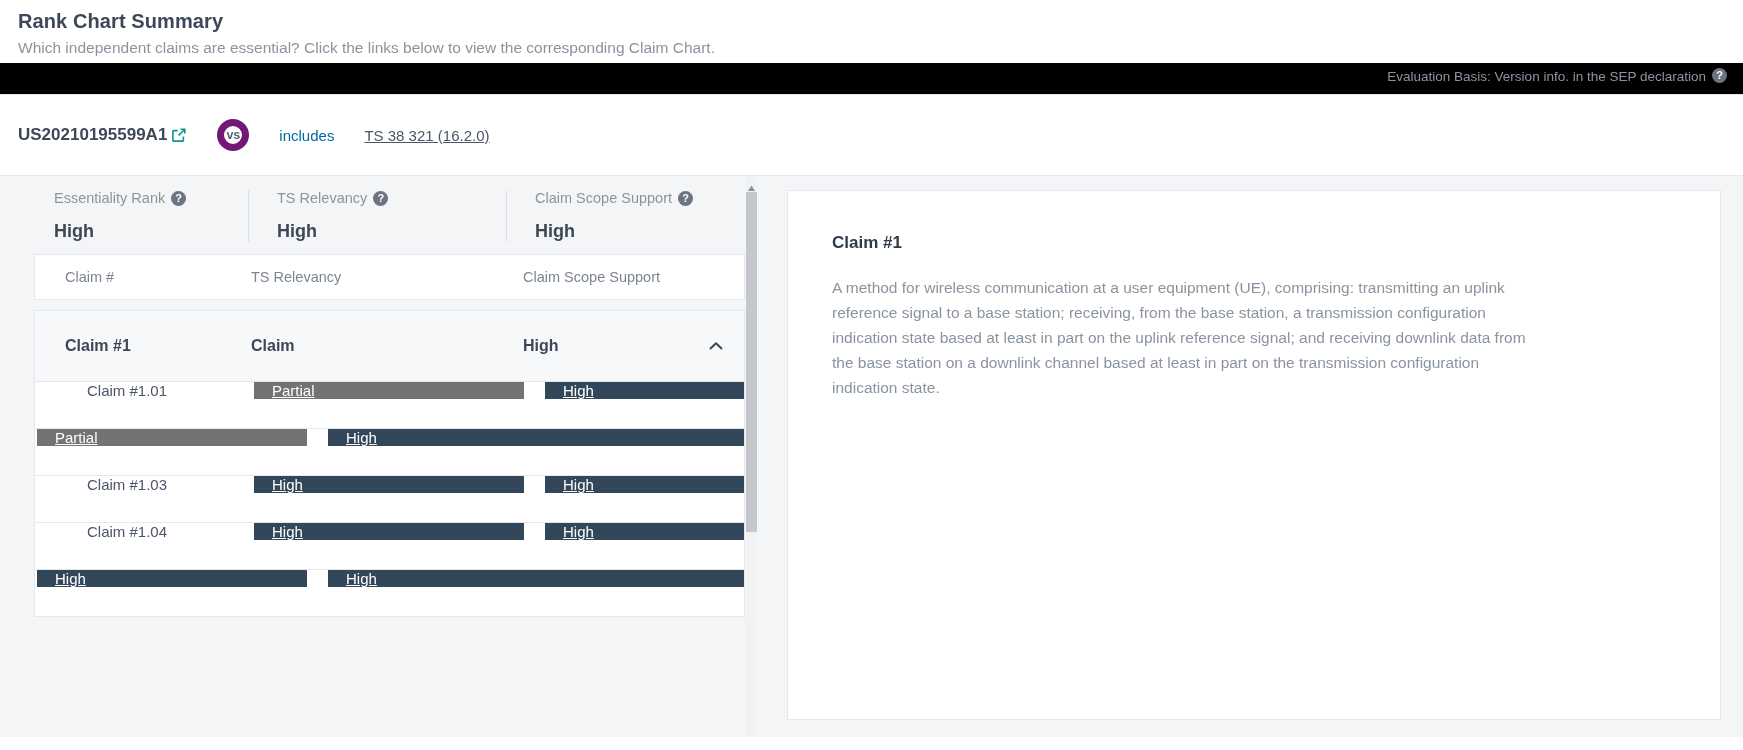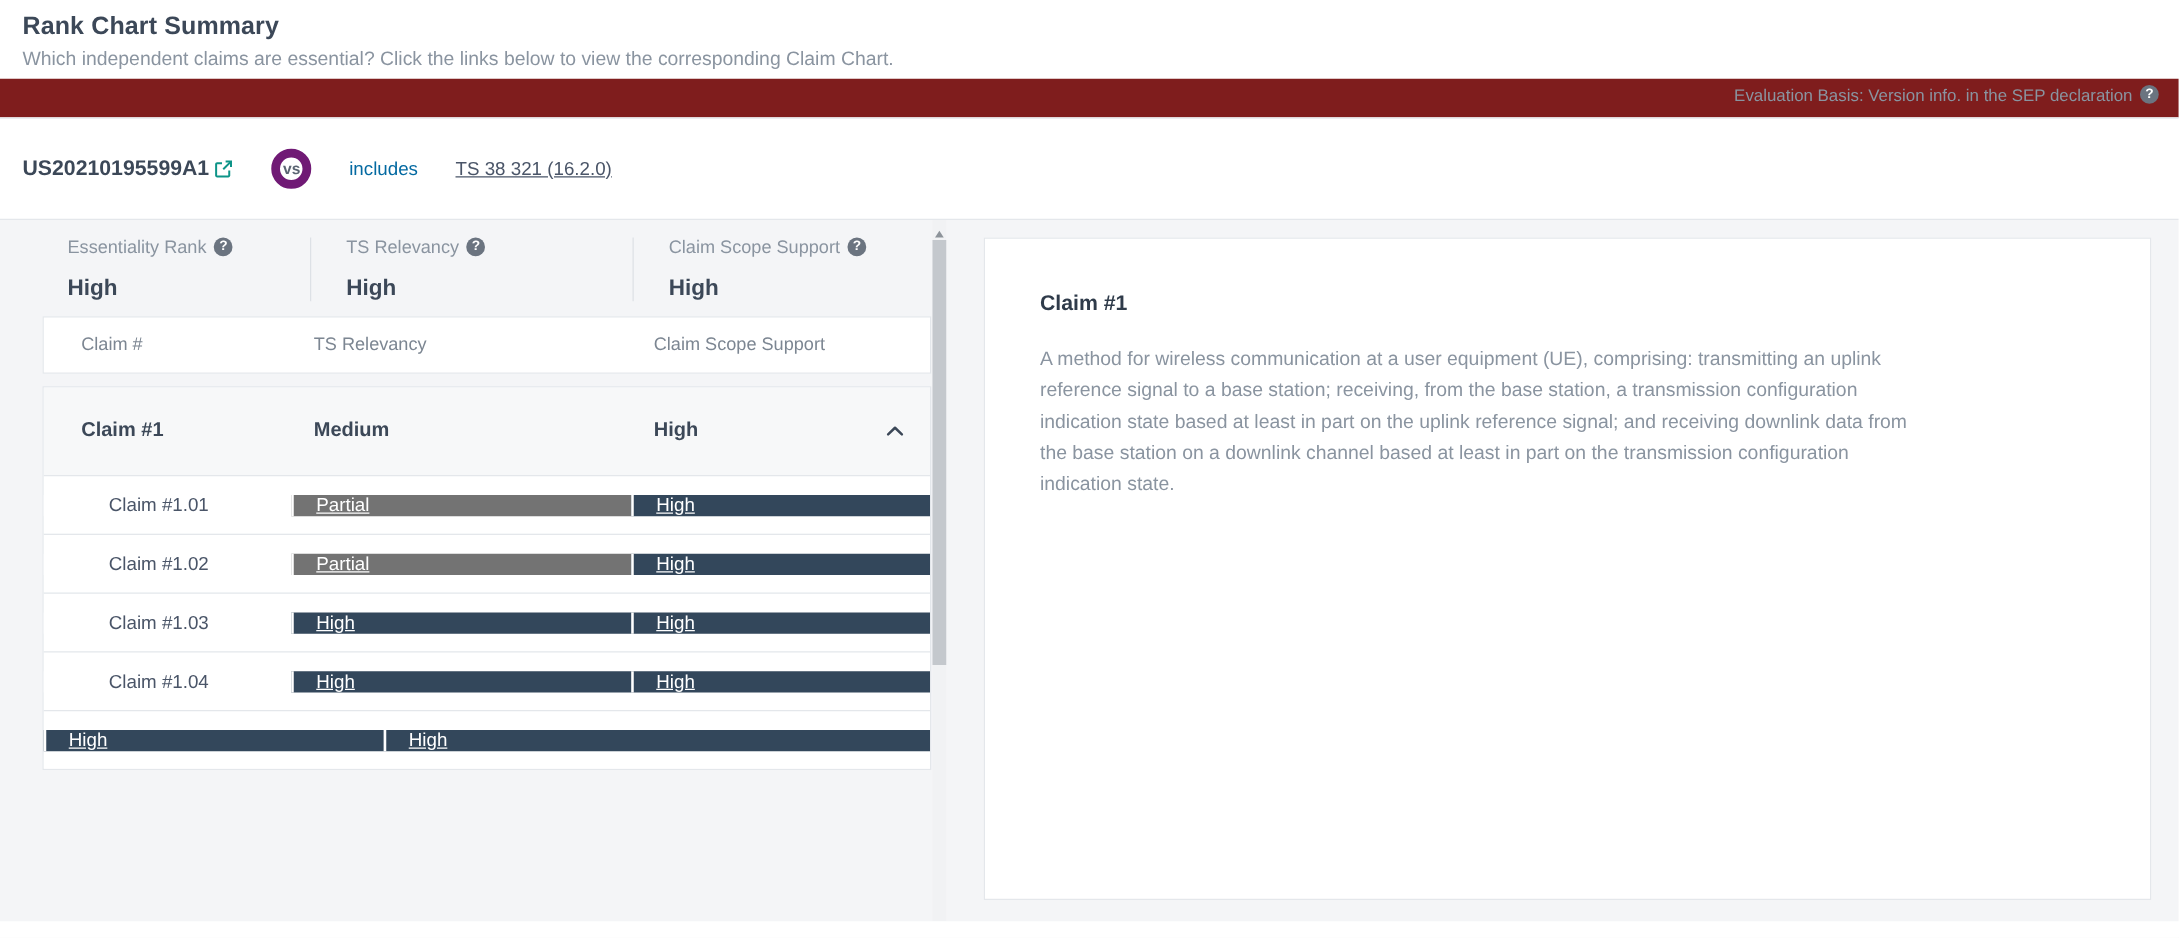--- a/index.html
+++ b/index.html
@@ -28,21 +28,21 @@
     font-size: 15.5px;
     color: #8a94a0;
     margin: 0;
     font-weight: normal;
   }
   .eval-basis-row {
     display: flex;
     justify-content: flex-end;
     align-items: center;
     padding: 6px 16px 10px 0;
-    background: #7f1d1d;
+    background: #000000;
   }
   .eval-basis-text {
     font-size: 13.5px;
     color: #8a94a0;
   }
   .help-icon {
     display: inline-flex;
     align-items: center;
     justify-content: center;
     width: 15px; height: 15px;
@@ -192,24 +192,25 @@
     font-size: 16px;
     font-weight: bold;
     color: #3c4858;
   }
   .chevron-up {
     width: 18px; height: 18px;
     display: inline-block;
   }
   .claim-row {
     display: flex;
-    align-items: center;
+    align-items: flex-start;
     height: 47px;
     background: #ffffff;
     border-top: 1px solid #e4e7eb;
+    gap: 19px;
   }
   .claim-row .cell-id {
     width: 198px;
     padding-left: 52px;
     display: flex; align-items: center;
     font-size: 15px;
     color: #4a5568;
     background: #ffffff;
   }
   .cell-val {
@@ -337,21 +338,21 @@
       <div class="table-head">
         <div class="th col-claim">Claim #</div>
         <div class="th col-ts">TS Relevancy</div>
         <div class="th col-scope">Claim Scope Support</div>
         <div class="col-chev"></div>
       </div>
 
       <div class="claim-group">
         <div class="group-head">
           <div class="gh-text col-claim">Claim #1</div>
-          <div class="gh-text col-ts">Medium</div>
+          <div class="gh-text col-ts">Claim</div>
           <div class="gh-text col-scope">High</div>
           <div class="col-chev" style="display:flex;align-items:center;justify-content:center;">
             <span class="chevron-up">
               <svg width="18" height="18" viewBox="0 0 18 18" fill="none" stroke="#3c4858" stroke-width="2" stroke-linecap="round" stroke-linejoin="round">
                 <path d="M3.5 11.5L9 6.2l5.5 5.3"></path>
               </svg>
             </span>
           </div>
         </div>
 
@@ -359,21 +360,20 @@
             <div class="claim-row">
               <div class="cell-id">Claim #1.01</div>
               <div class="cell-val ts lvl-partial">
                 <a>Partial</a>
               </div>
               <div class="cell-val scope lvl-high">
                 <a>High</a>
               </div>
             </div>
             <div class="claim-row">
-              <div class="cell-id">Claim #1.02</div>
               <div class="cell-val ts lvl-partial">
                 <a>Partial</a>
               </div>
               <div class="cell-val scope lvl-high">
                 <a>High</a>
               </div>
             </div>
             <div class="claim-row">
               <div class="cell-id">Claim #1.03</div>
               <div class="cell-val ts lvl-high">

